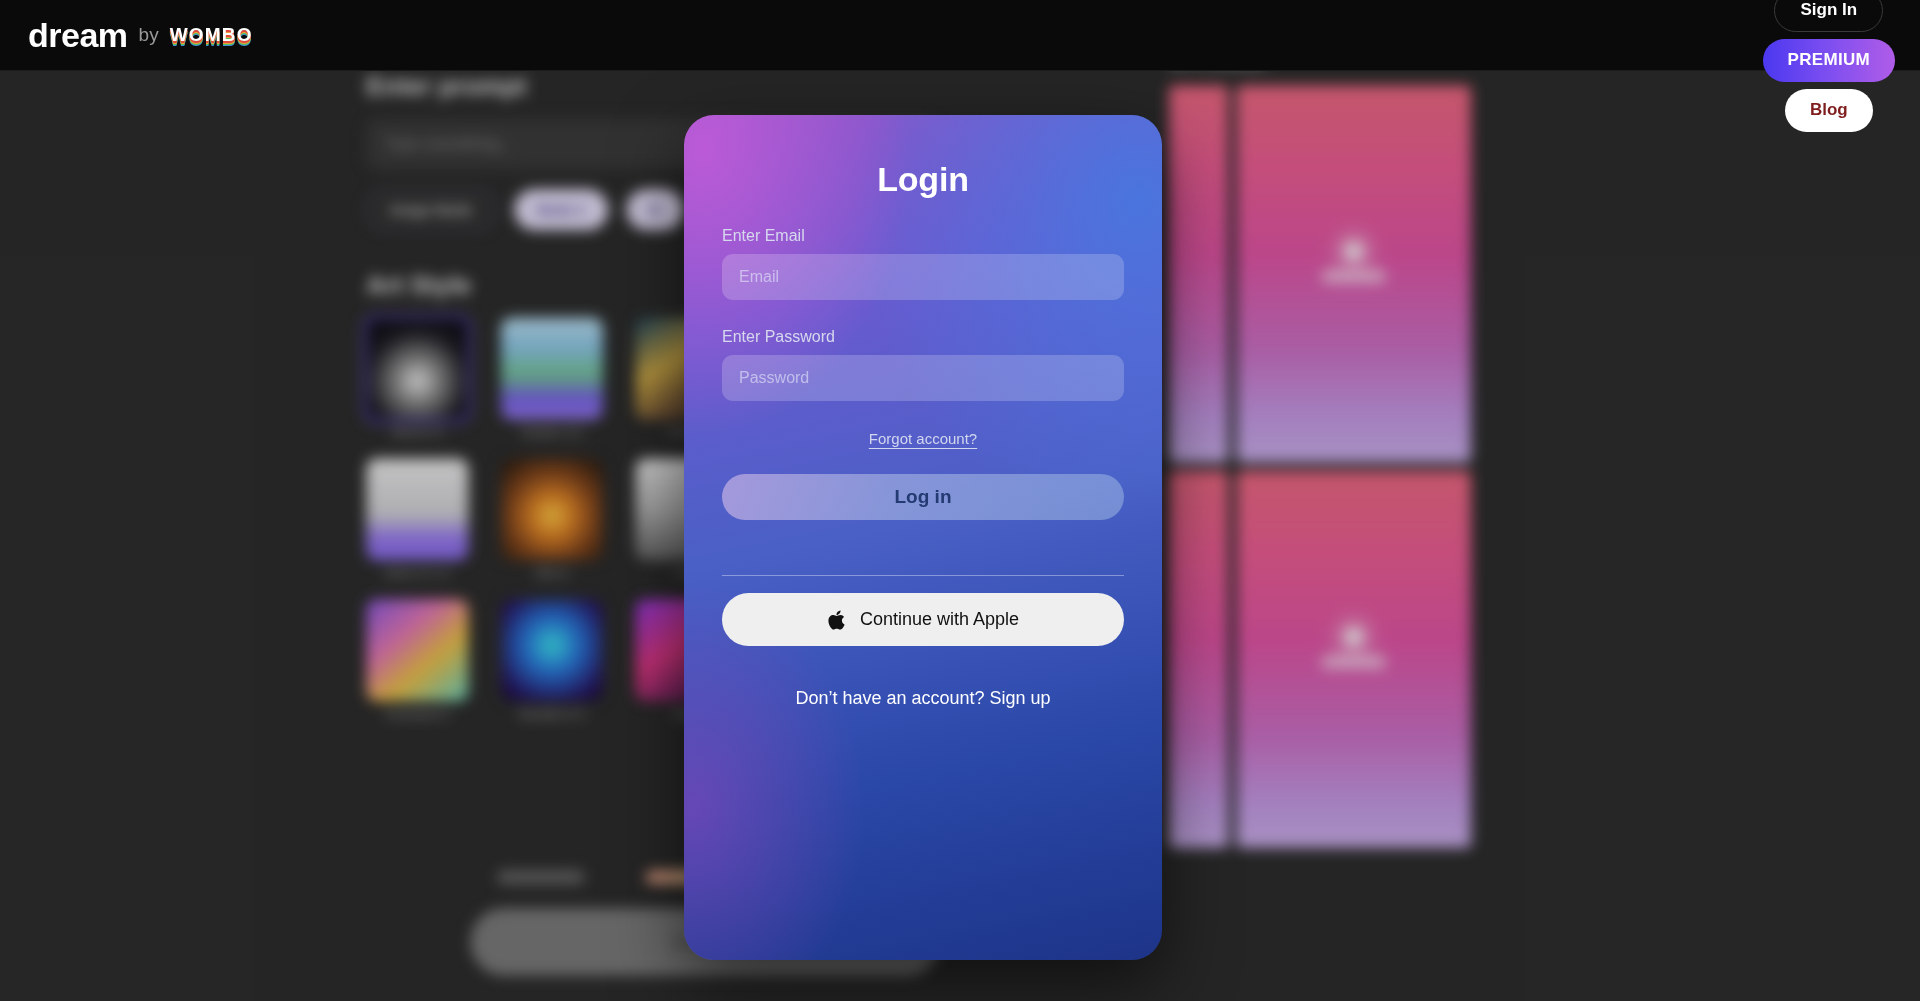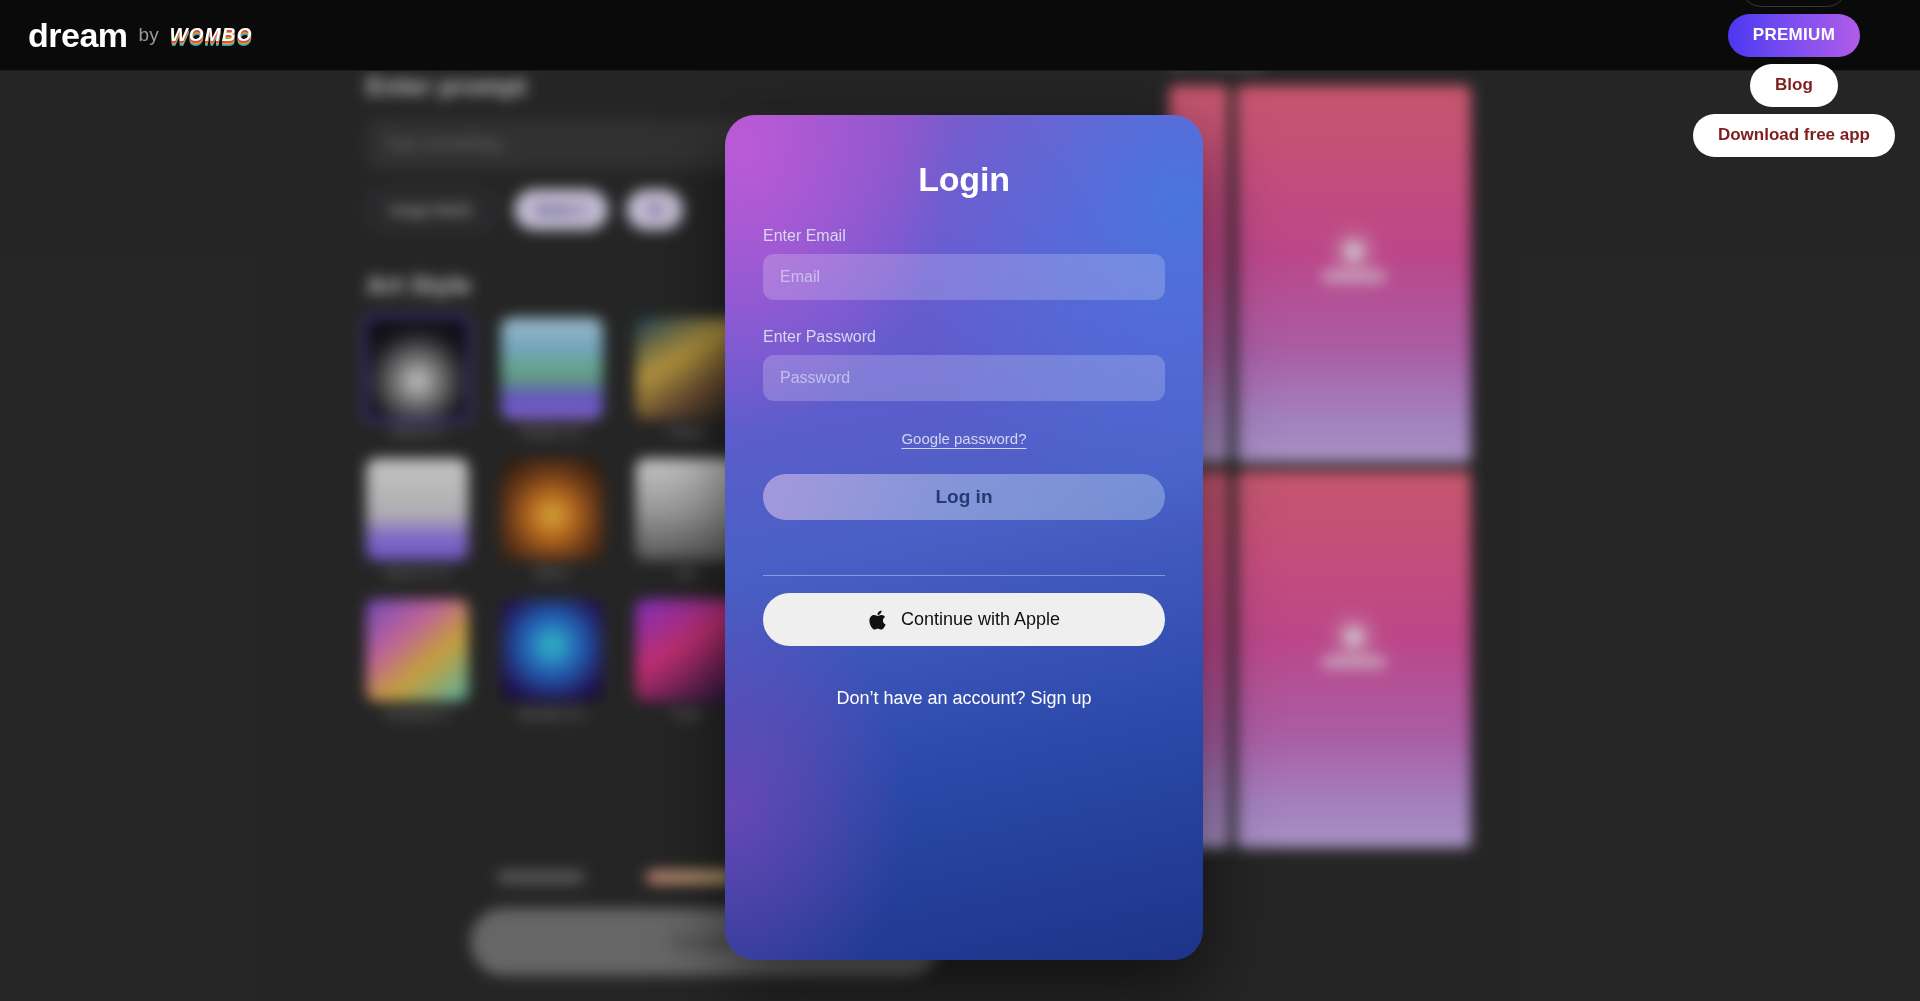--- a/index.html
+++ b/index.html
@@ -19,21 +19,20 @@
   .brand-dream{
     font-size:34px; font-weight:700; color:#fff; letter-spacing:-0.5px;
     line-height:1;
   }
   .brand-by{ font-size:19px; color:#9a9a9a; font-weight:400; }
   .brand-wombo{
     position:relative; font-size:19px; font-weight:800; color:#fff;
     letter-spacing:1.2px; line-height:1;
     text-shadow: 0 2px 0 #e04a3a, 0 3px 0 #e8a33c, 0 4px 0 #4fbf5a, 0 5px 0 #3f8fe0;
     transform:translateY(-1px);
-    font-style:italic;
   }
   .nav-right{
     margin-left:auto; display:flex; align-items:center; gap:7px; margin-right:25px;flex-direction:column;
   }
   .theme-btn{
     width:43px; height:43px; border-radius:50%;
     border:1px solid #3a3a3a; background:#0a0a0a;
     display:flex; align-items:center; justify-content:center; cursor:pointer;
   }
   .sun-ic{ width:22px; height:22px; display:block; }
@@ -133,21 +132,21 @@
   .plogo-bar{ width:64px; height:13px; border-radius:7px; background:rgba(255,255,255,.6); }
 
   
   .scrim{
     position:absolute; left:0; top:71px; width:1920px; height:930px;
     background:rgba(0,0,0,.18); z-index:5;
   }
 
   
   .modal{
-    position:absolute; left:725px; top:115px; width:478px; height:845px;
+    position:absolute; left:684px; top:115px; width:478px; height:845px;
     border-radius:30px; z-index:20;
     background:
       radial-gradient(ellipse 70% 55% at 4% 4%, rgba(190,90,215,.95) 0%, rgba(190,90,215,0) 62%),
       radial-gradient(ellipse 60% 45% at 2% 82%, rgba(150,70,190,.55) 0%, rgba(150,70,190,0) 60%),
       radial-gradient(ellipse 85% 55% at 95% 10%, rgba(72,118,222,.95) 0%, rgba(72,118,222,0) 70%),
       linear-gradient(168deg,#8a56c8 0%,#6a5ad0 22%,#4a60c6 48%,#2a48a8 75%,#1d3488 100%);
     box-shadow:0 26px 70px rgba(0,0,0,.55);
     padding:0 38px;
     display:flex; flex-direction:column;
   }
@@ -222,21 +221,20 @@
             <line x1="4.6" y1="4.6" x2="6.3" y2="6.3"></line>
               <line x1="17.7" y1="17.7" x2="19.4" y2="19.4"></line>
             <line x1="4.6" y1="19.4" x2="6.3" y2="17.7"></line>
               <line x1="17.7" y1="6.3" x2="19.4" y2="4.6"></line>
           </g>
         </svg>
       </div>
       <div class="nav-pill pill-outline">Sign In</div>
       <div class="nav-pill pill-premium">PREMIUM</div>
       <div class="nav-pill pill-white">Blog</div>
-      <div class="nav-pill pill-white">Download free app</div>
     </div>
   </div>
 
   <div class="bg-wrap">
     <div class="bg-inner">
 
       <div class="panel-left">
         <div class="sec-title">Enter prompt</div>
         <div class="prompt-box">
           <span>Type something...</span>
@@ -329,21 +327,21 @@
   <div class="modal">
     <div class="modal-title">Login</div>
 
     <div class="field-label">Enter Email</div>
     <input class="field-input" type="email" placeholder="Email" style="">
 
     <div class="field-label">Enter Password</div>
     <input class="field-input" type="password" placeholder="Password" style="">
 
     <div class="forgot-wrap">
-      <button class="forgot">Google password?</button>
+      <button class="forgot">Forgot account?</button>
     </div>
 
     <button class="login-btn">Log in</button>
 
     <div class="divider"></div>
 
 
     <button class="oauth-btn second">
       <svg class="a-ic" viewBox="0 0 384 512">
         <path fill="#111" d="M318.7 268.7c-.2-36.7 16.4-64.4 50-84.8-18.8-26.9-47.2-41.7-84.7-44.6-35.5-2.8-74.3 20.7-88.5 20.7-15 0-49.4-19.7-76.4-19.7C63.3 141.2 4 184.8 4 273.5q0 39.3 14.4 81.2c12.8 36.7 59 126.7 107.2 125.2 25.2-.6 43-17.9 75.8-17.9 31.8 0 48.3 17.9 76.4 17.9 48.6-.7 90.4-82.5 102.6-119.3-65.2-30.7-61.7-90-61.7-91.9zm-56.6-164.2c27.3-32.4 24.8-61.9 24-72.5-24.1 1.4-52 16.4-67.9 34.9-17.5 19.8-27.8 44.3-25.6 71.9 26.1 2 49.9-11.4 69.5-34.3z"></path>

